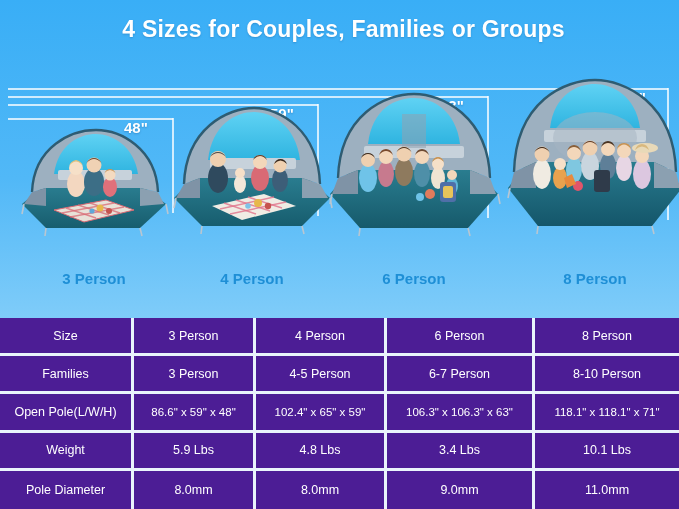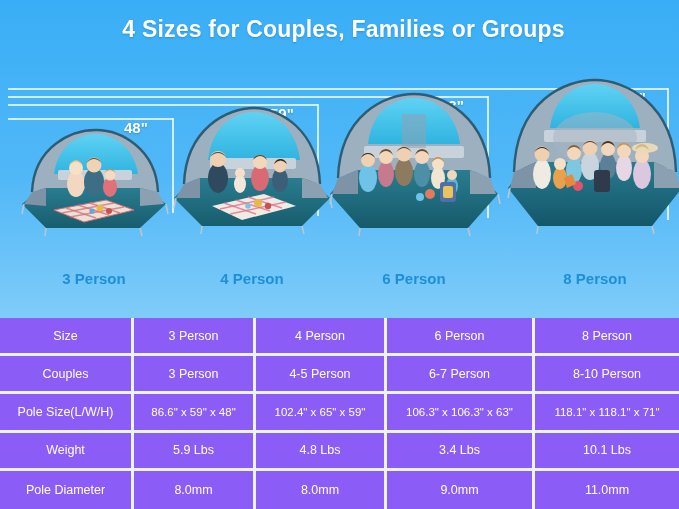--- a/index.html
+++ b/index.html
@@ -45,21 +45,21 @@
     text-align:center;
   }
 
   
   .spec-table {
     position:absolute; left:0; top:318px; width:679px; height:191px;
     border-collapse:separate; border-spacing:0;
     table-layout:fixed;
   }
   .spec-table td {
-    background:#8b5cf6;
+    background:#4c1d95;
     color:#ffffff;
     text-align:center;
     vertical-align:middle;
     font-size:12.5px;
     border-right:3px solid #EAF4FC;
     border-bottom:3px solid #EAF4FC;
     padding:2px 1px;
     height:38px;
   }
   .spec-table tr:last-child td { border-bottom:none; }
@@ -301,28 +301,28 @@
   </colgroup>
   <tbody>
     <tr>
       <td class="lbl">Size</td>
       <td>3 Person</td>
       <td>4 Person</td>
       <td>6 Person</td>
       <td>8 Person</td>
     </tr>
     <tr>
-      <td class="lbl">Couples</td>
+      <td class="lbl">Families</td>
       <td>3 Person</td>
       <td>4-5 Person</td>
       <td>6-7 Person</td>
       <td>8-10 Person</td>
     </tr>
     <tr>
-      <td class="lbl">Pole Size(L/W/H)</td>
+      <td class="lbl">Open Pole(L/W/H)</td>
       <td class="val-long">86.6" x 59" x 48"</td>
       <td class="val-long">102.4" x 65" x 59"</td>
       <td class="val-long">106.3" x 106.3" x 63"</td>
       <td class="val-long">118.1" x 118.1" x 71"</td>
     </tr>
     <tr>
       <td class="lbl">Weight</td>
       <td>5.9 Lbs</td>
       <td>4.8 Lbs</td>
       <td>3.4 Lbs</td>

